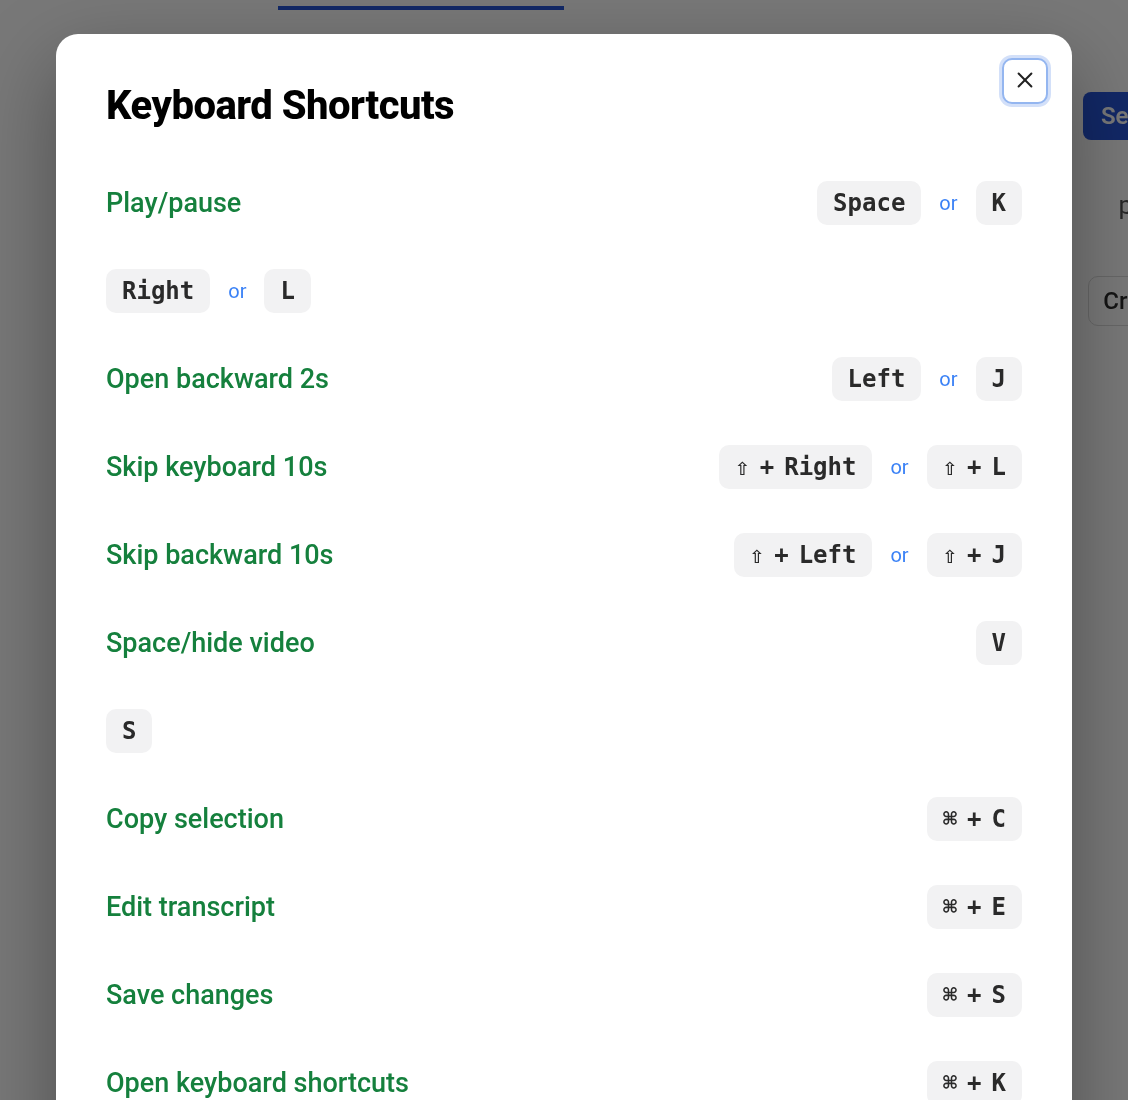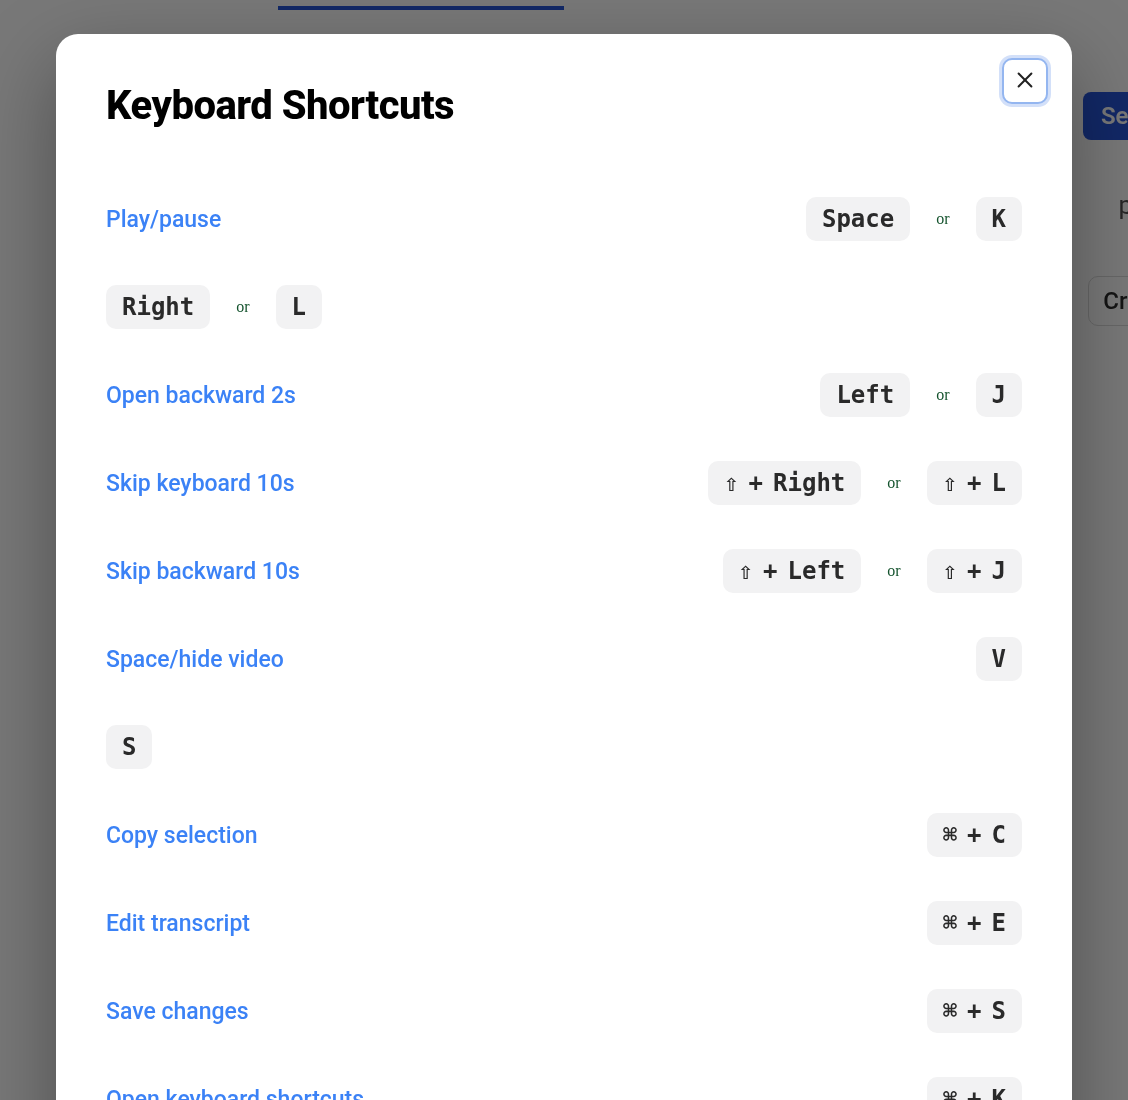--- a/index.html
+++ b/index.html
@@ -67,43 +67,42 @@
     display: flex; align-items: center; justify-content: center;
     cursor: pointer;
     color: #222;
   }
   .close-btn svg { width: 22px; height: 22px; }
 
   .title {
     font-size: 40px;
     font-weight: 800;
     letter-spacing: -0.5px;
-    margin-bottom: 46px;
+    margin-bottom: 30px;
   }
 
   .row {
     display: flex;
     align-items: center;
     justify-content: space-between;
     padding: 22px 0;
   }
   .label {
-    font-size: 23px;
-    color: #3b82f6;
+    font-size: 27px;
+    color: #15803d;
     font-weight: 500;
   }
   .keys {
     display: flex;
     align-items: center;
-    gap: 26px;
+    gap: 18px;
   }
   .sep {
-    font-size: 16px;
-    color: #14532d;
-    font-family: Liberation Serif, serif;
+    font-size: 20px;
+    color: #3b82f6;
   }
   .kbd {
     display: inline-flex;
     align-items: center;
     gap: 10px;
     background: #f2f2f3;
     border-radius: 10px;
     padding: 8px 16px;
     font-family: ui-monospace, SFMono-Regular, Menlo, Consolas, monospace;
     font-size: 24px;

